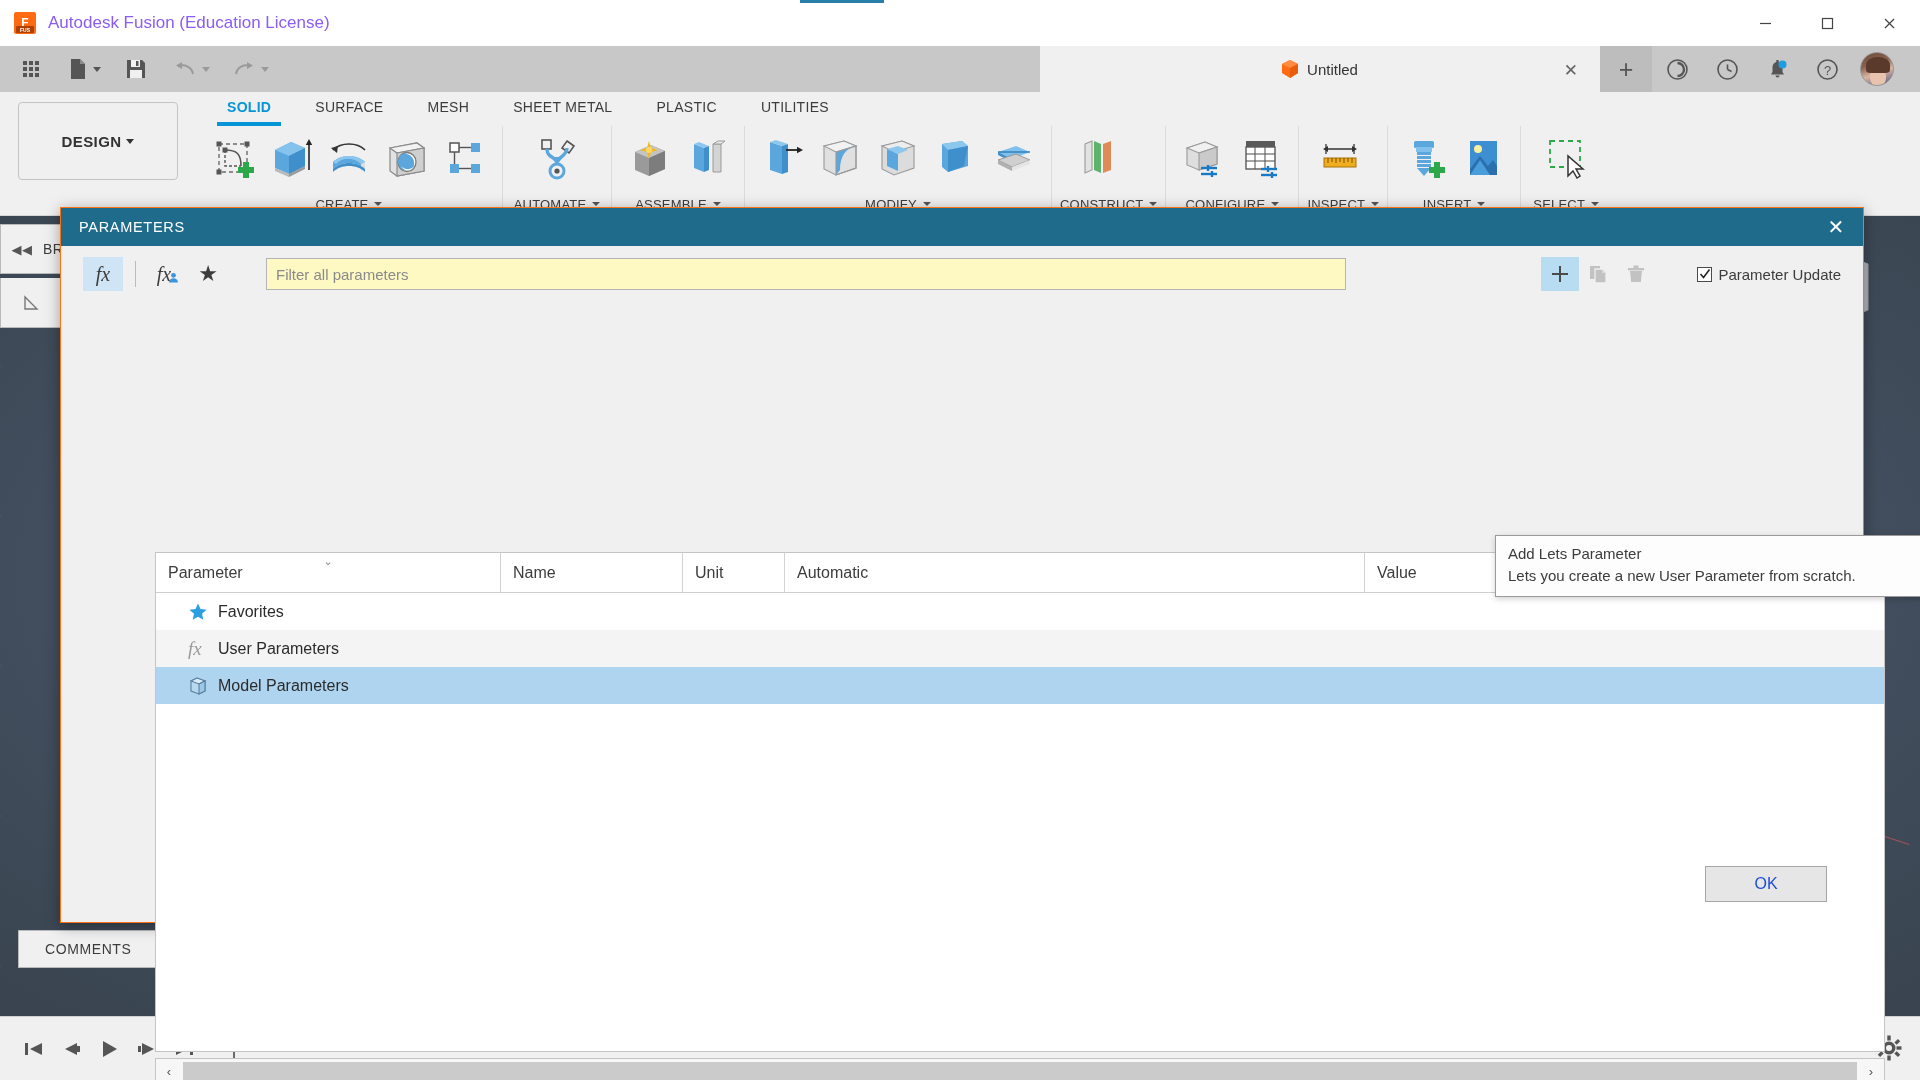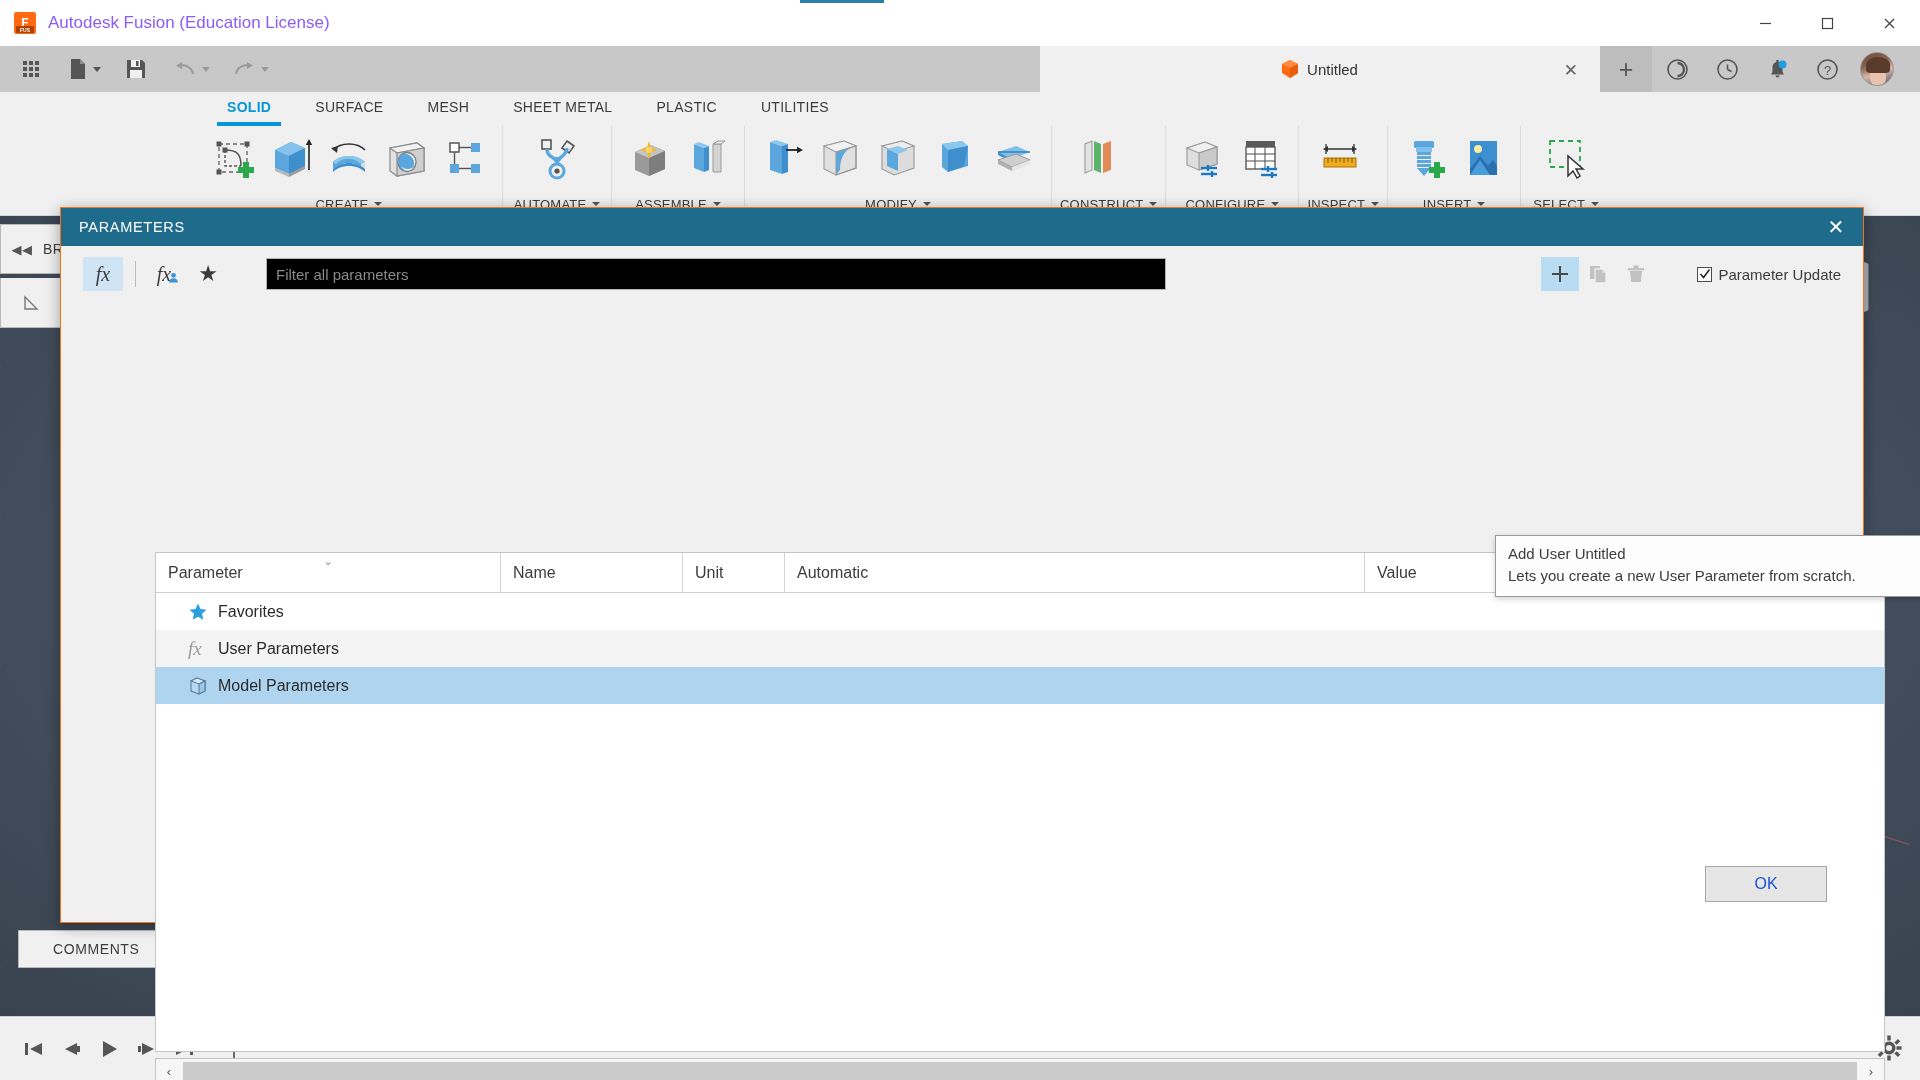--- a/index.html
+++ b/index.html
@@ -140,21 +140,21 @@
     opacity:.95;
   }
 
   
   #comments {
     position:absolute; left:18px; bottom:48px; width:458px; height:38px;
     background:#f0f0f0; border:1px solid #b9b9b9;
     display:flex;align-items:center;
     font-size:14px;color:#3c3c3c;letter-spacing:.6px;
   }
-  #comments span.lbl { margin-left:34px; }
+  #comments span.lbl { margin-left:26px; }
   #comments-add {
     margin-left:auto;margin-right:18px;width:19px;height:19px;border-radius:50%;
     background:#3c3c3c;color:#f0f0f0;display:flex;align-items:center;justify-content:center;
     font-size:14px;line-height:1;
   }
 
   
   #navbar {
     position:absolute; left:784px; top:958px; width:358px; height:40px;
     background:#f2f2f2; border:1px solid #c9c9c9;
@@ -184,22 +184,22 @@
     display:flex; align-items:center; font-size:14.5px; letter-spacing:.7px;
     padding-left:18px;
   }
   #dlg-close { margin-left:auto; margin-right:18px; font-size:20px; font-weight:300; color:#fff; }
   #dlg-toolbar { height:56px; display:flex; align-items:center; padding:0 22px; position:relative; }
   .tb-btn { width:40px;height:34px;display:flex;align-items:center;justify-content:center;
             font-style:italic; font-family:"Liberation Serif",serif; font-size:20px; color:#3c3c3c; }
   .tb-btn.active { background:#cfe5f5; }
   .tb-sep { width:1px;height:26px;background:#bbb;margin:0 12px; }
   #filter-input {
-    width:900px;height:32px;margin-left:38px;
-    border:1px solid #b4b4b4;background:#000000;
+    width:1080px;height:32px;margin-left:38px;
+    border:1px solid #b4b4b4;background:#fef9c3;
     font-size:15px;color:#808080;font-family:"Liberation Sans",sans-serif;
     padding:0 9px;
   }
   #filter-input::placeholder{ color:#8a8a8a; }
   #tb-right { margin-left:auto; display:flex; align-items:center; }
   .tb-iconbtn { width:38px;height:34px;display:flex;align-items:center;justify-content:center; }
   .tb-iconbtn.active { background:#b8dcf2; }
   #auto-update { display:flex; align-items:center; margin-left:42px; font-size:15px; color:#3c3c3c; }
   #auto-update .cb {
     width:15px;height:15px;border:1px solid #4a4a4a;background:#fff;margin-right:6px;
@@ -357,20 +357,24 @@
           <circle cx="11.5" cy="11.5" r="9.5" fill="none" stroke="#555" stroke-width="1.6"></circle>
         <text x="11.5" y="16.5" font-size="13" font-family="Liberation Sans,sans-serif" fill="#555" text-anchor="middle">?</text>
         </svg>
     </div>
     <div id="avatar"></div>
   </div>
 </div>
 
 <div id="ribbon">
 
+  <div id="design-box">
+    <span>DESIGN</span>
+    <span class="caret light"></span>
+  </div>
 
   <div id="ribbon-tabs">
     <div class="rtab active">SOLID</div>
     <div class="rtab">SURFACE</div>
     <div class="rtab">MESH</div>
     <div class="rtab">SHEET METAL</div>
     <div class="rtab">PLASTIC</div>
     <div class="rtab">UTILITIES</div>
   </div>
 
@@ -885,21 +889,21 @@
           <svg width="12" height="12" viewBox="0 0 12 12">
               <path d="M1.5 6 L4.5 9.5 L10.5 1.5" fill="none" stroke="#222" stroke-width="1.5"></path>
             </svg>
         </span>
         <span>Parameter Update</span>
       </label>
     </div>
   </div>
 
   <div id="tooltip">
-    <div class="t1">Add User Untitled</div>
+    <div class="t1">Add Lets Parameter</div>
     <div class="t2">Lets you create a new User Parameter from scratch.</div>
   </div>
 
   <div id="tbl-wrap">
     <div id="tbl-head">
       <div class="th" style="width:345px">
         <span class="sortarrow">⌄</span>
         <span>Parameter</span>
       </div>
       <div class="th" style="width:182px">Name</div>

